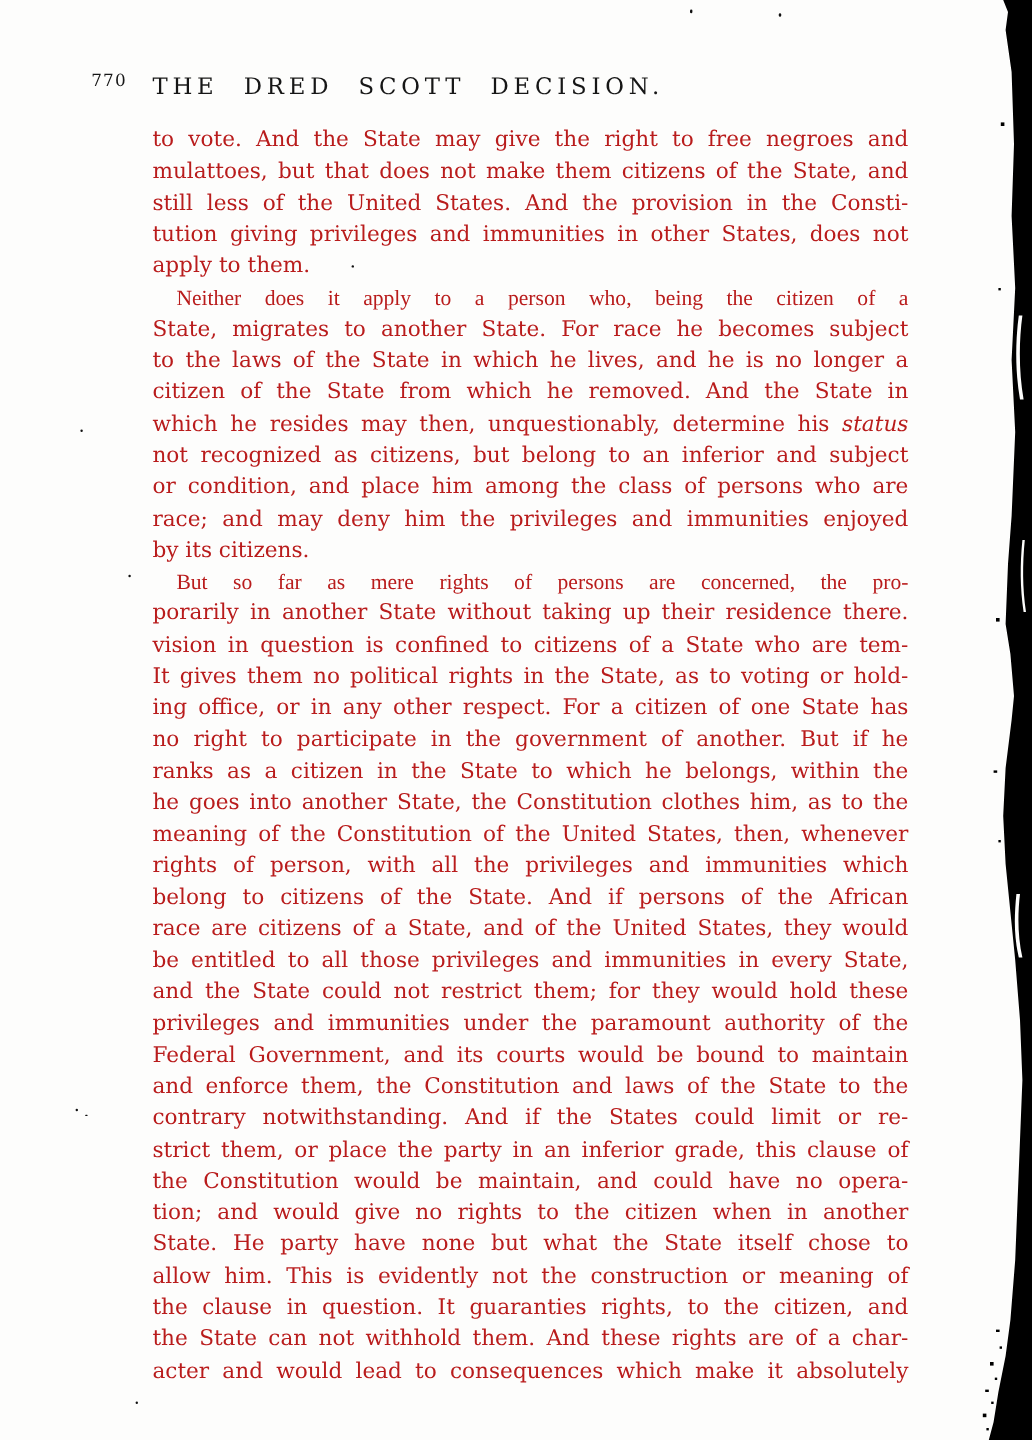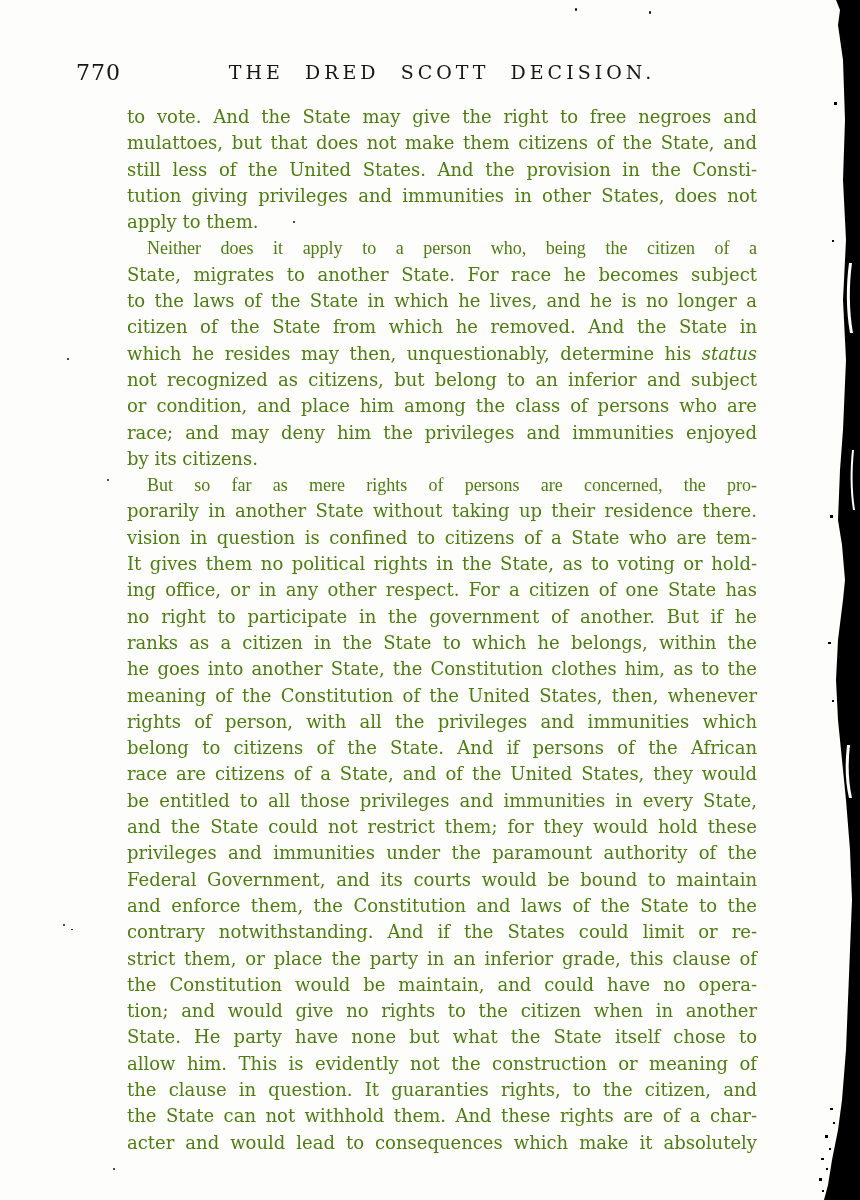--- a/index.html
+++ b/index.html
@@ -11,40 +11,40 @@
     overflow: hidden;
   }
   .page {
     position: absolute; inset: 0;
     background: #fdfdfc;
     color: #161616;
   }
   .page-num {
     position: absolute;
     left: 76px; top: 60px;
-    font-size: 22px;
+    font-size: 14px;
     letter-spacing: 1px;
   }
   .running-title {
     position: absolute;
     left: 127px; top: 61px;
     width: 630px;
-    text-align: center;
+    text-align: left;
     font-size: 19px;
     letter-spacing: 4px;
     word-spacing: 11px;
     white-space: nowrap;
   }
   .text-block {
     position: absolute;
     left: 127px; top: 104px;
     width: 630px;
     font-size: 18px;
     line-height: 26.3px;
-    color: #4d7c0f;
+    color: #b91c1c;
   }
   .paragraph { margin: 0; }
   .line {
     text-align: justify;
     text-align-last: justify;
     height: 26.3px;
     white-space: normal;
   }
   .line.endline { text-align-last: left; }
   .line.indent { text-indent: 20px; font-family: Liberation Serif, serif; }

